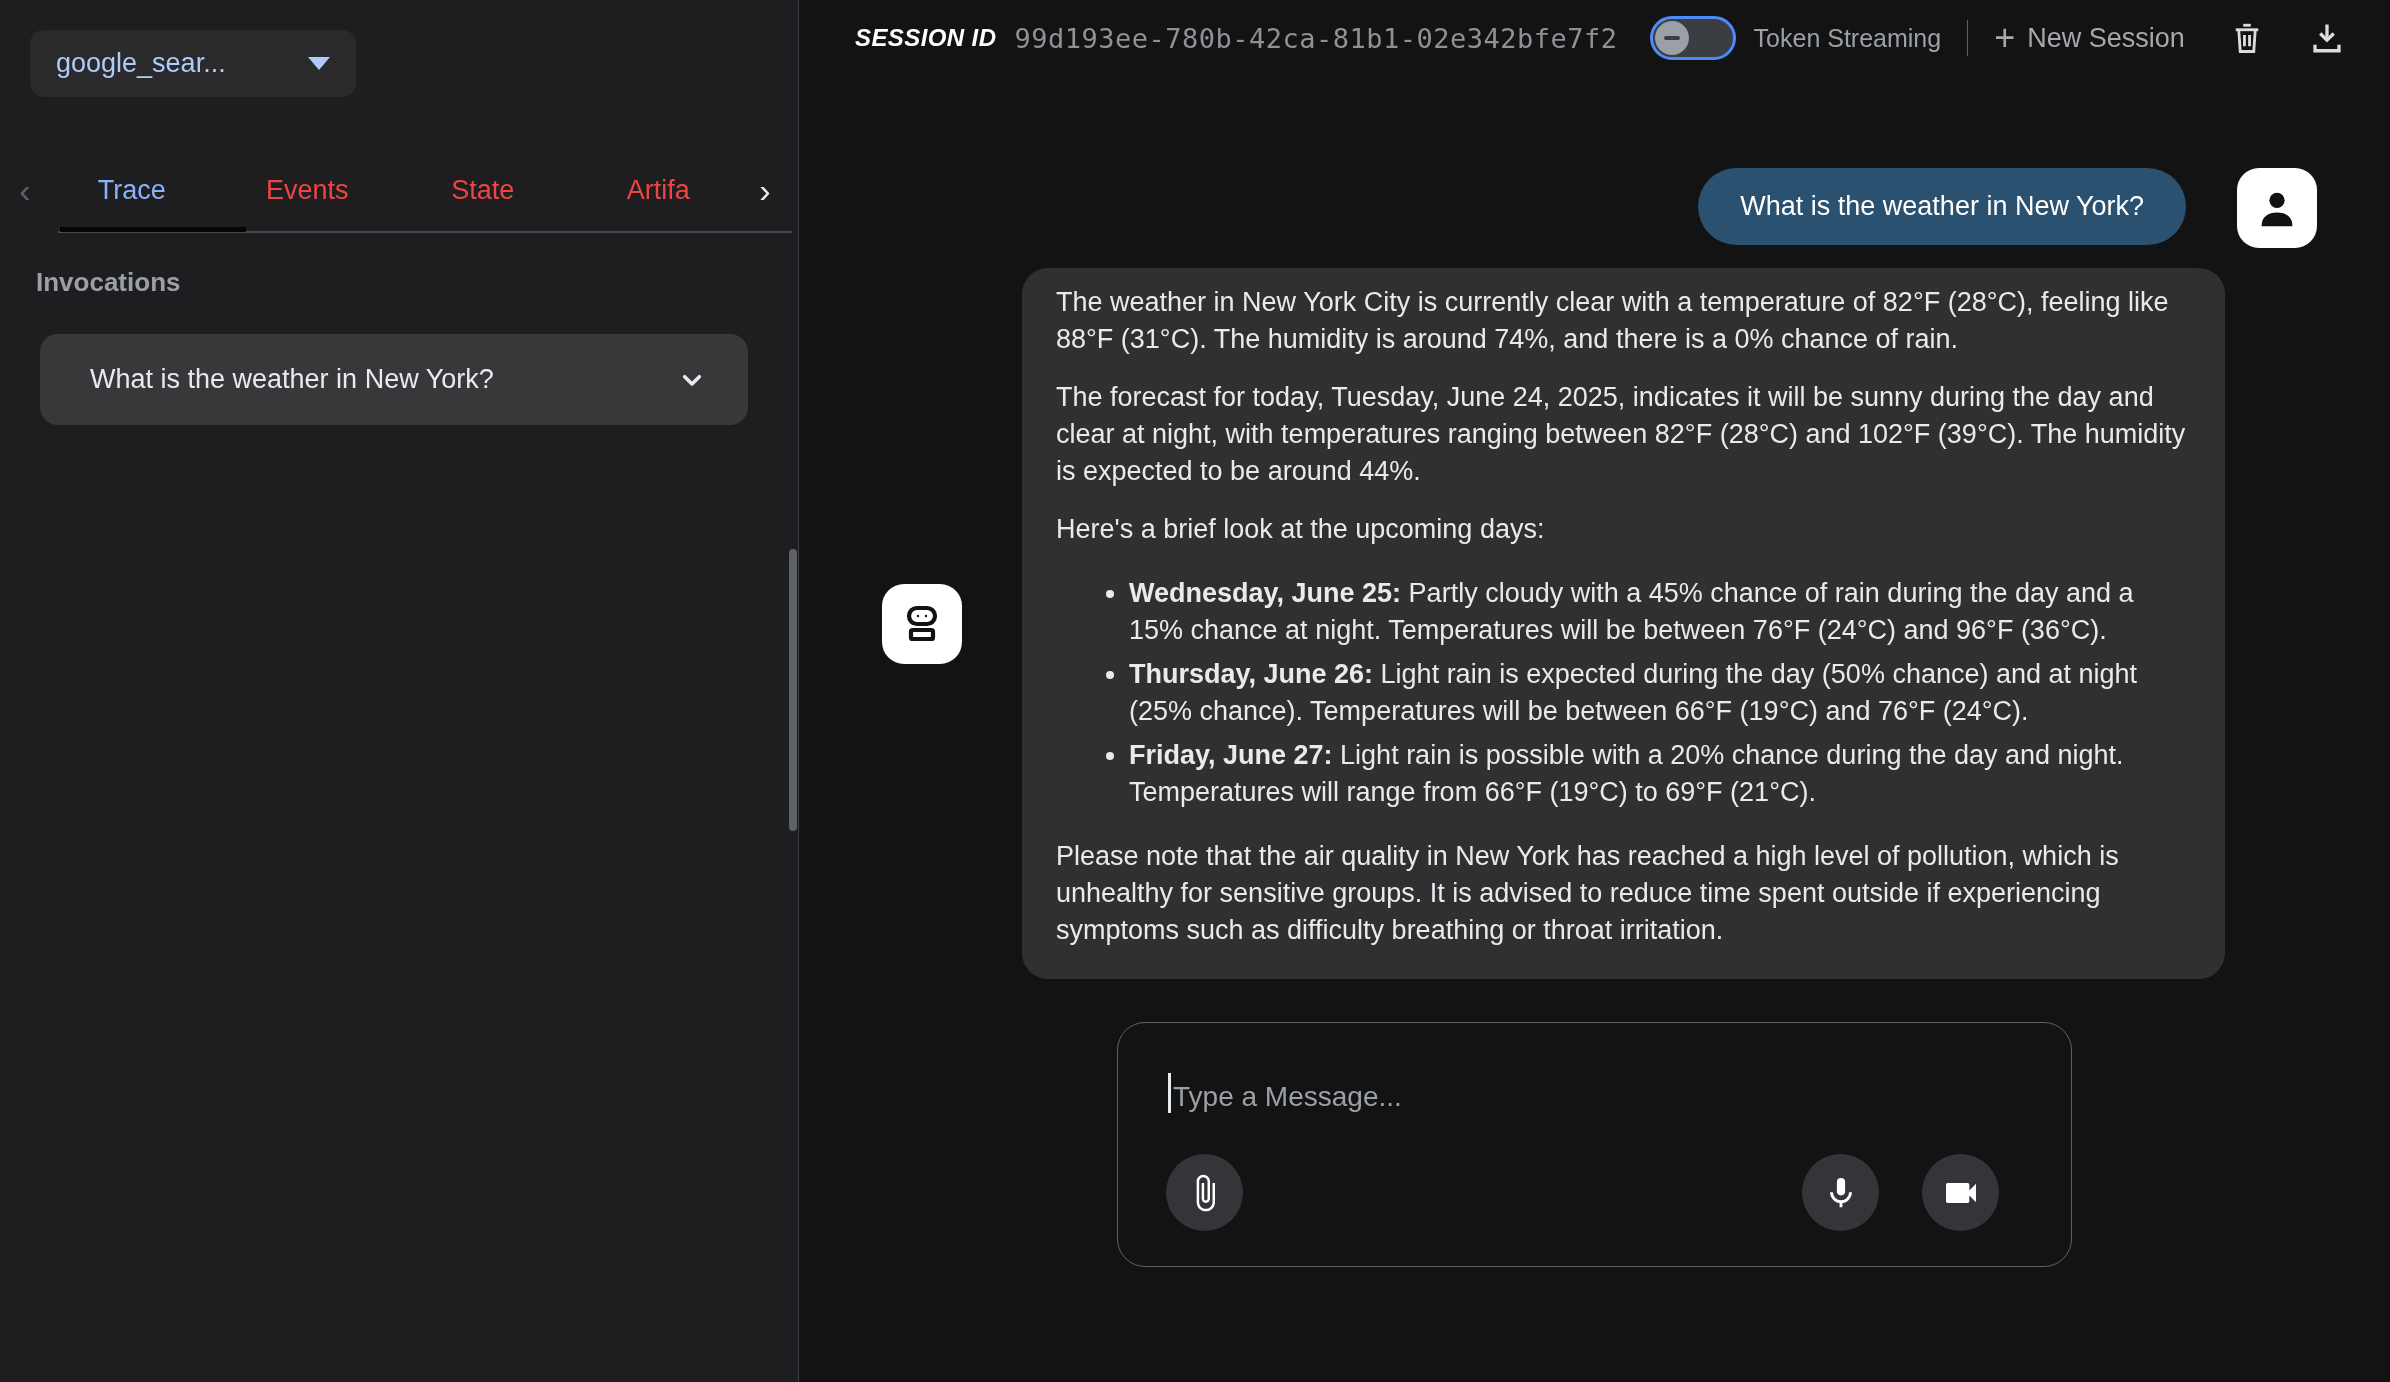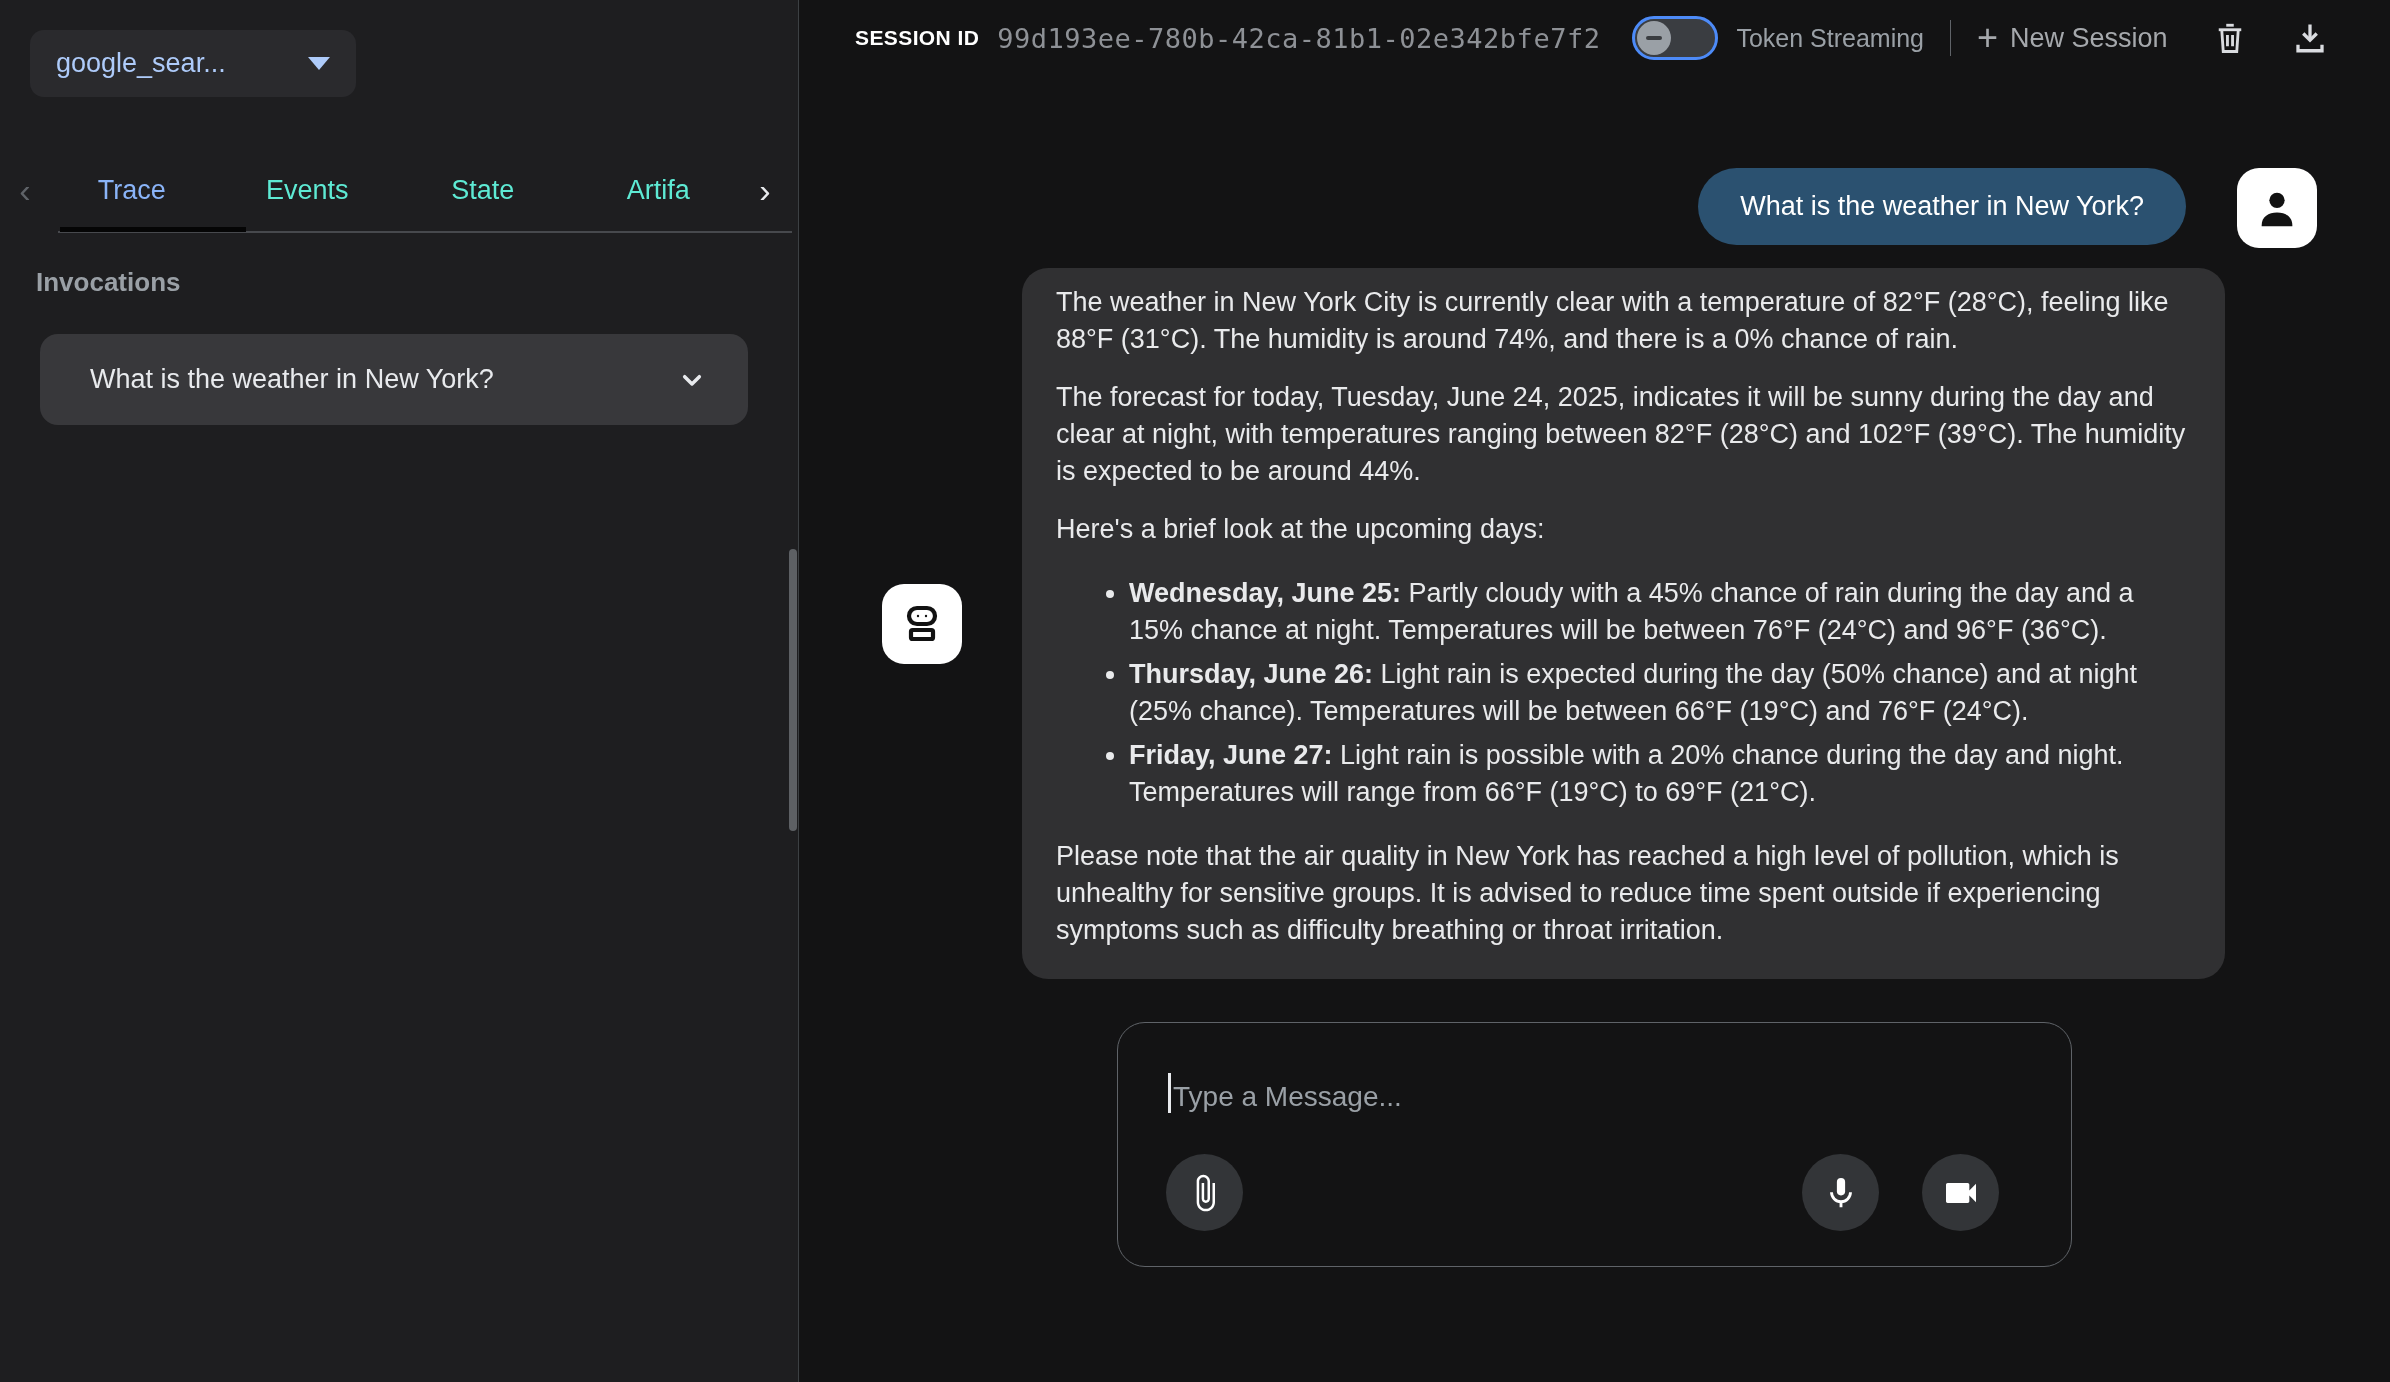--- a/index.html
+++ b/index.html
@@ -53,21 +53,21 @@
 
   .tabs-wrap { margin-top: 64px; position: relative; }
   .tabs-row {
     display: flex; align-items: center;
     height: 58px;
     padding: 0 14px 0 6px;
   }
   .tab-paginator { width: 38px; font-size: 34px; text-align: center; cursor: pointer; user-select: none; }
   .tab-paginator.prev { color: #5f6368; }
   .tab-paginator.next { color: #e8eaed; }
-  .tab { flex: 1; text-align: center; font-size: 27px; color: #5eead4; cursor: pointer; white-space: nowrap; overflow: hidden; }
+  .tab { flex: 1; text-align: center; font-size: 27px; color: #ef4444; cursor: pointer; white-space: nowrap; overflow: hidden; }
   .tab.active { color: #8ab4f8; }
   .tabs-underline {
     margin: 12px 6px 0 58px;
     height: 2px; background: #47494d; position: relative;
   }
   .tab-ink-bar {
     position: absolute; left: 2px; top: -4px;
     width: 186px; height: 5px; background: #050505;
   }
 
@@ -94,21 +94,21 @@
   }
 
   
   .main { position: relative; flex: 1; height: 1382px; background: #131314; }
 
   .top-bar {
     height: 76px;
     display: flex; align-items: center;
     padding: 0 32px 0 56px;
   }
-  .session-label { font-size: 21px; font-weight: 700; color: #ffffff; letter-spacing: 0.4px; }
+  .session-label { font-size: 24px; font-weight: 700; color: #ffffff; letter-spacing: 0.4px; font-style: italic; }
   .session-id {
     margin-left: 18px;
     font-family: "DejaVu Sans Mono", monospace;
     font-size: 27px; color: #8e9196; letter-spacing: 0.5px;
   }
   .toggle {
     margin-left: 32px;
     width: 86px; height: 44px; flex: none;
     border: 3px solid #4d8bf8; border-radius: 24px;
     background: #3a3d41;

